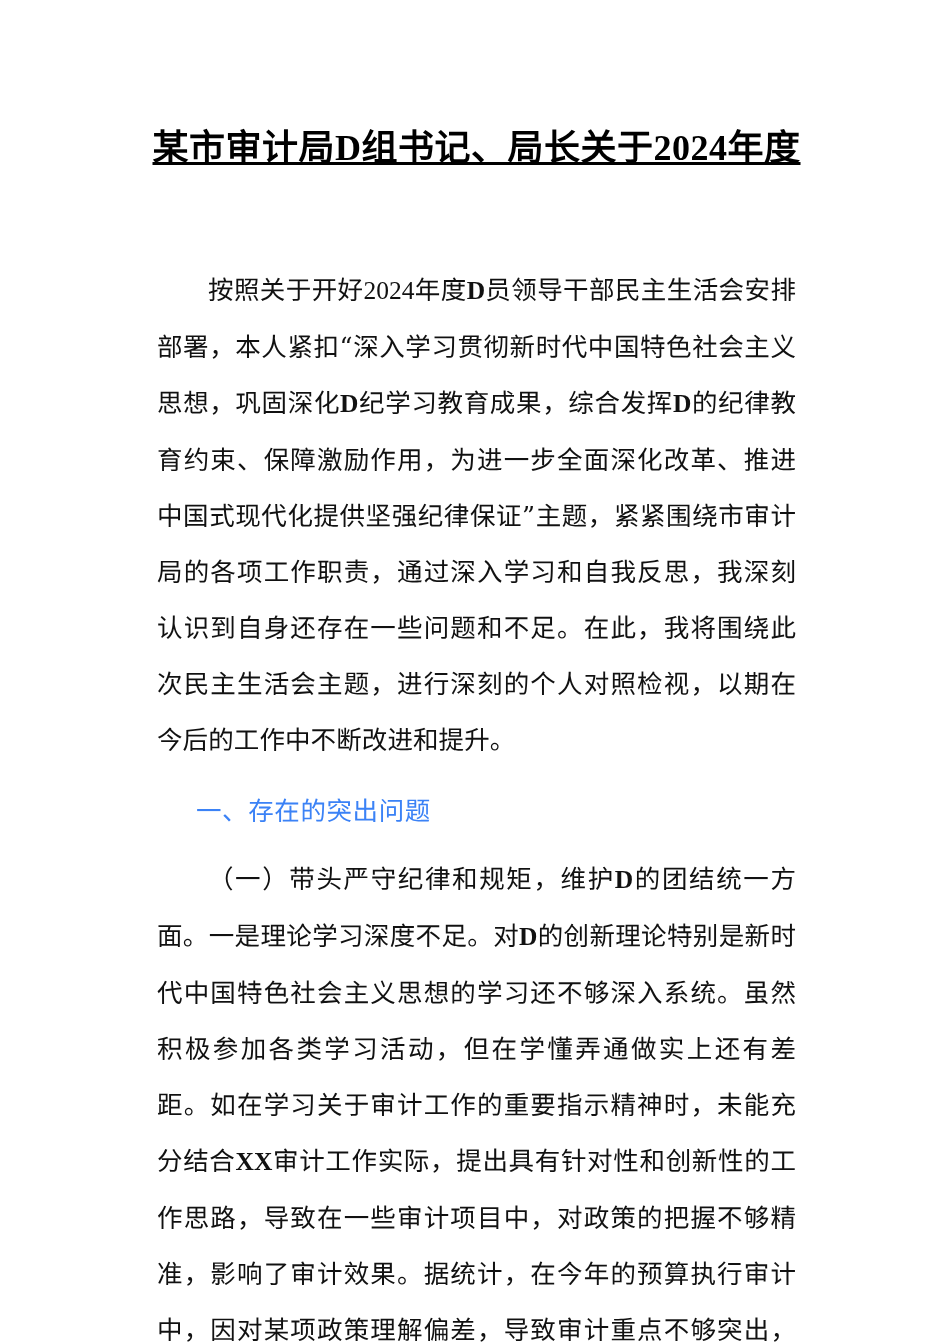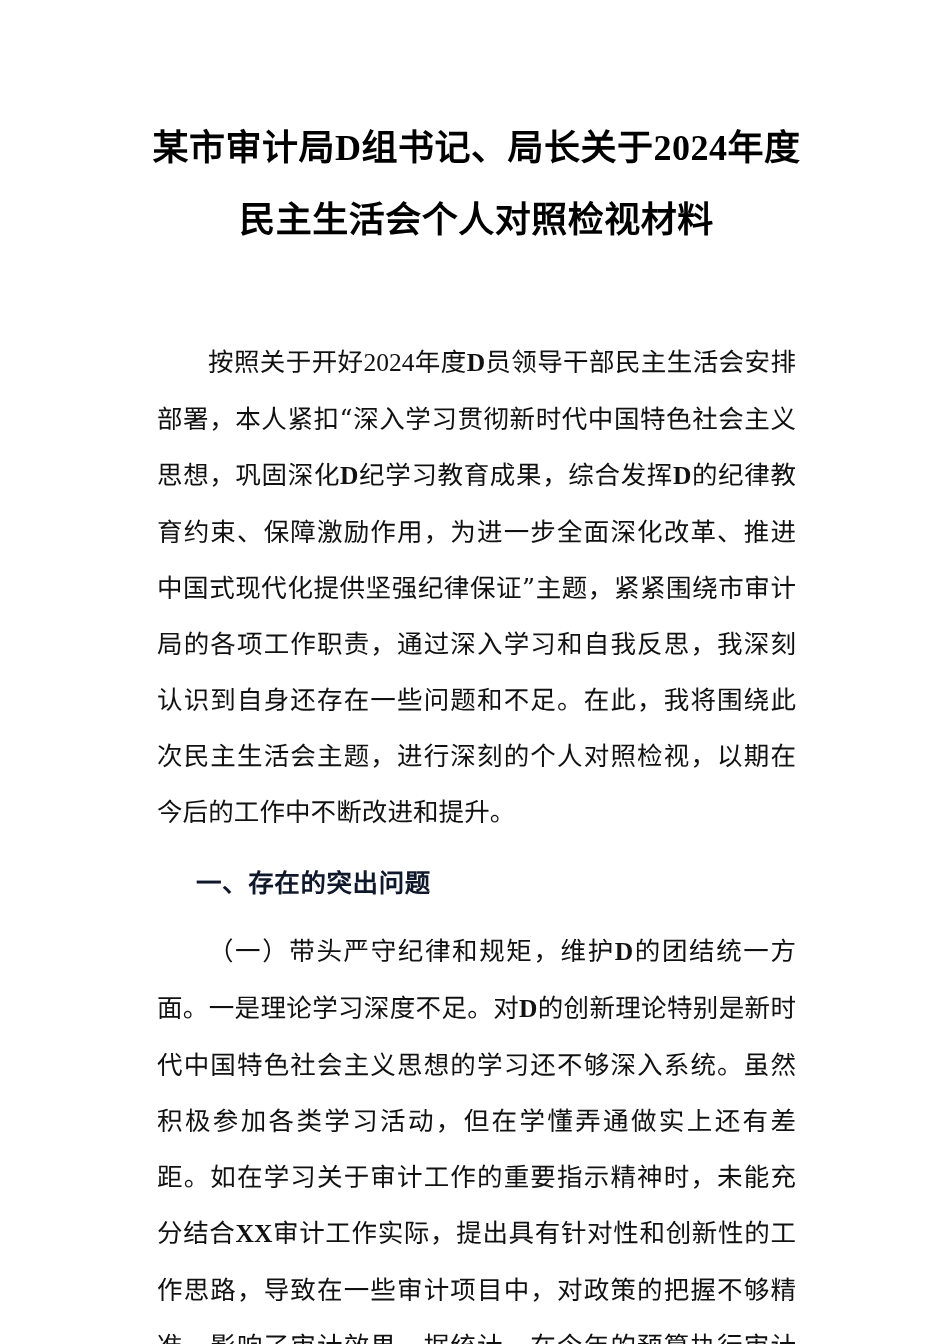--- a/index.html
+++ b/index.html
@@ -31,20 +31,21 @@
   .doc-title {
     margin: 0;
     padding-top: 112px;
     text-align: center;
     font-family: "Liberation Serif", "DejaVu Serif", serif;
     font-weight: bold;
     font-size: 36px;
     line-height: 72px;
     letter-spacing: 0.5px;
     color: #000;
+    text-decoration: underline;
   }
   .doc-title .tline {
     display: block;
     white-space: nowrap;
   }
 
   
   .body-par {
     margin: 12px;
     font-family: "DejaVu Serif", "Liberation Serif", serif;
@@ -69,26 +70,26 @@
   
   .lead-gap {
     margin-top: 78px;
   }
 
   
   .sec-heading {
     margin: 0;
     padding-top: 3px;
     font-family: "Liberation Sans", "DejaVu Sans", sans-serif;
-    font-weight: bold;
+    font-weight: normal;
     font-size: 25.5px;
     line-height: 56px;
     text-indent: 2em;
     letter-spacing: 0.6px;
-    color: #0f172a;
+    color: #3b82f6;
   }
 
   
   .body-par b,
   .body-par strong {
     font-family: "Liberation Serif", "DejaVu Serif", serif;
     font-weight: bold;
     letter-spacing: 0;
   }
 
@@ -103,21 +104,20 @@
     overflow: hidden;
   }
 </style>
 </head>
 <body>
 
 <div class="page">
 
   <h1 class="doc-title">
     <span class="tline">某市审计局D组书记、局长关于2024年度</span>
-    <span class="tline">民主生活会个人对照检视材料</span>
   </h1>
 
   <p class="body-par kai indent2 lead-gap">按照关于开好<span class="num">2024</span>年度<b>D</b>员领导干部民主生活会安排部署，本人紧扣“深入学习贯彻新时代中国特色社会主义思想，巩固深化<b>D</b>纪学习教育成果，综合发挥<b>D</b>的纪律教育约束、保障激励作用，为进一步全面深化改革、推进中国式现代化提供坚强纪律保证”主题，紧紧围绕市审计局的各项工作职责，通过深入学习和自我反思，我深刻认识到自身还存在一些问题和不足。在此，我将围绕此次民主生活会主题，进行深刻的个人对照检视，以期在今后的工作中不断改进和提升。</p>
 
   <p class="sec-heading">一、存在的突出问题</p>
 
   <p class="body-par kai indent2 clip-bottom">（一）带头严守纪律和规矩，维护<b>D</b>的团结统一方面。一是理论学习深度不足。对<b>D</b>的创新理论特别是新时代中国特色社会主义思想的学习还不够深入系统。虽然积极参加各类学习活动，但在学懂弄通做实上还有差距。如在学习关于审计工作的重要指示精神时，未能充分结合<b>XX</b>审计工作实际，提出具有针对性和创新性的工作思路，导致在一些审计项目中，对政策的把握不够精准，影响了审计效果。据统计，在今年的预算执行审计中，因对某项政策理解偏差，导致审计重点不够突出，审计发现的问题不够全面，涉及金额约万元。二是敏锐性有待提高。对一些潜</p>
 
 </div>
 

